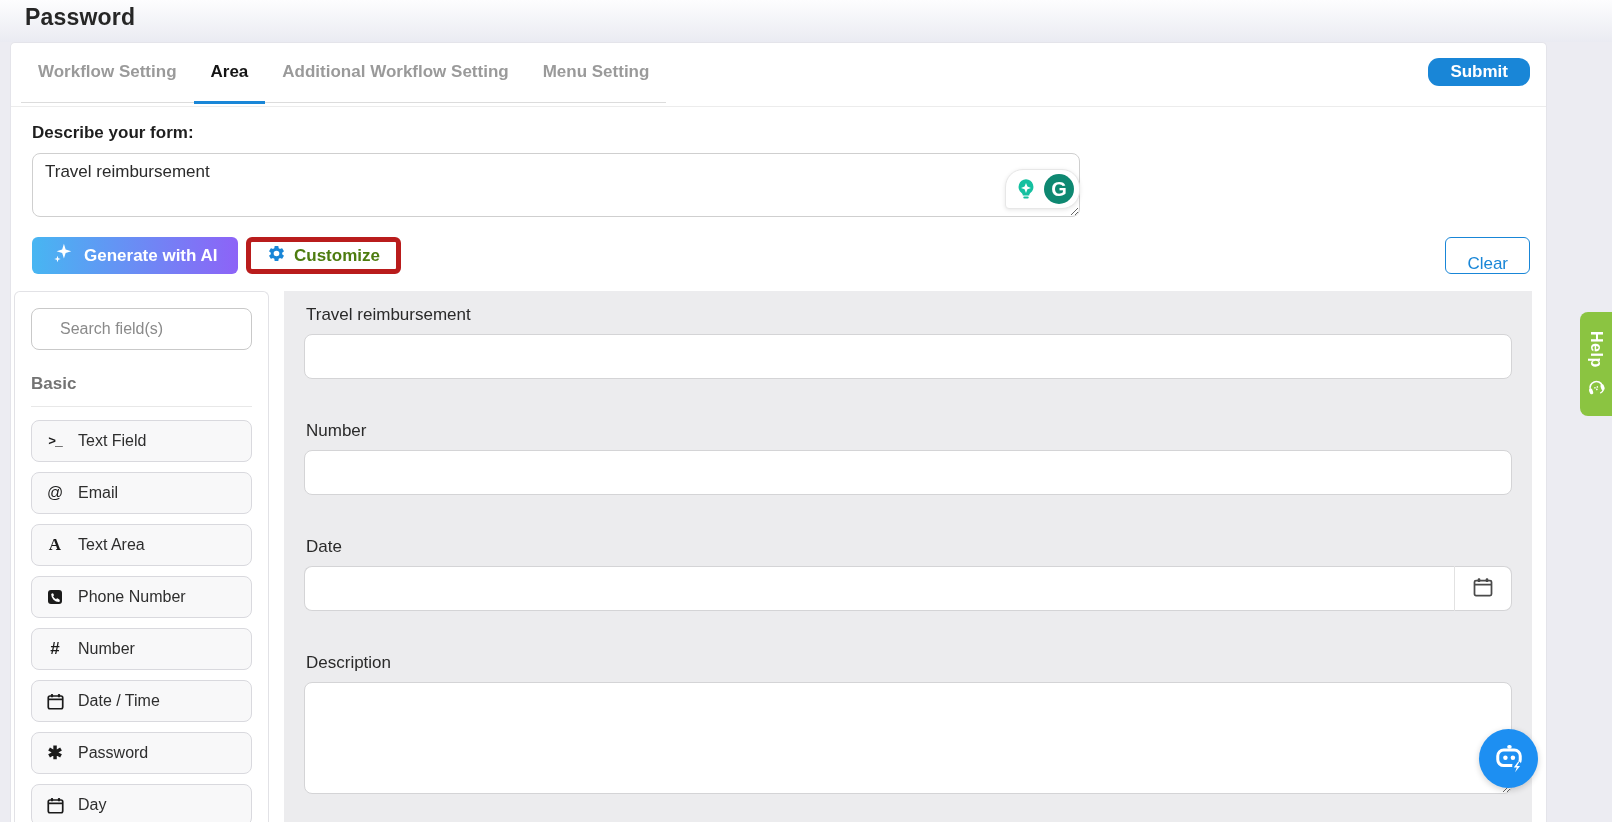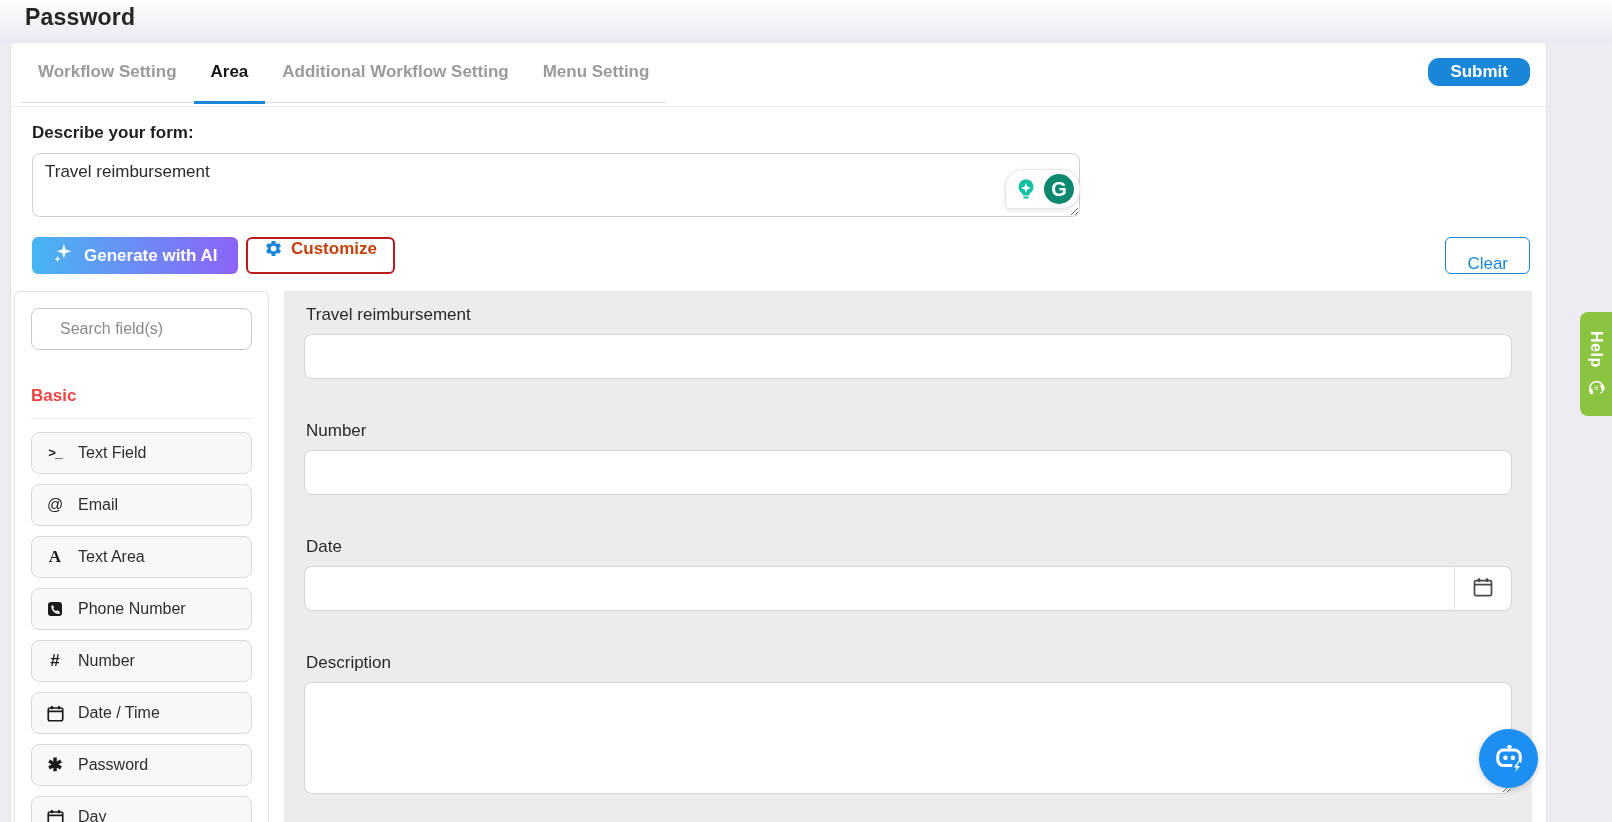--- a/index.html
+++ b/index.html
@@ -75,43 +75,43 @@
   
   .btn-generate {
     position: absolute; left: 21px; top: 194px; height: 37px; padding: 0 20px;
     background: linear-gradient(90deg, #47b6f2, #8d63f7);
     color: #fff; font-size: 17px; font-weight: 700;
     border: none; border-radius: 6px; cursor: pointer;
     display: flex; align-items: center; gap: 10px;
   }
   .btn-customize {
     position: absolute; left: 235px; top: 194px; height: 37px; padding: 0 16px;
-    background: #fff; color: #c2410c; font-size: 17px; font-weight: 700;
-    border: 2px solid #b91c1c; border-radius: 6px; cursor: pointer;
-    display: flex; gap: 8px;
+    background: #fff; color: #4d7c0f; font-size: 17px; font-weight: 700;
+    border: 5px solid #b91c1c; border-radius: 6px; cursor: pointer;
+    display: flex; align-items: center; gap: 8px;
   }
   .btn-clear {
     position: absolute; right: 16px; top: 194px; height: 37px; padding: 16px 21px;
     background: #fff; color: #1986d7; font-size: 17px;
     border: 1px solid #1986d7; border-radius: 6px; cursor: pointer;
   }
 
   
   .palette {
     position: absolute; left: 3px; top: 248px; width: 255px; height: 532px;
     background: #fff; border: 1px solid #e2e2e6; border-bottom: none;
     border-radius: 6px 6px 0 0; padding: 16px; overflow: hidden;
   }
   .palette-search {
     width: 100%; height: 42px; border: 1px solid #c9c9c9; border-radius: 8px;
     padding: 0 28px; font-family: "Liberation Sans", sans-serif; font-size: 16px;
     color: #444; outline: none;
   }
   .palette-search::placeholder { color: #8a8a8a; }
-  .palette-section { margin-top: 36px; font-size: 17px; font-weight: 700; color: #ef4444; }
+  .palette-section { margin-top: 24px; font-size: 17px; font-weight: 700; color: #737373; }
   .palette hr { border: none; border-top: 1px solid #e8e8e8; margin: 12px 0 13px; }
   .palette-item {
     height: 42px; margin-bottom: 10px; padding: 0 13px;
     background: #f8f8f9; border: 1px solid #d9d9de; border-radius: 8px;
     display: flex; align-items: center; gap: 13px;
     font-size: 16px; color: #2e2e2e; cursor: grab;
   }
   .pi-icon { width: 20px; display: flex; align-items: center; justify-content: center; color: #1b1b1b; flex: none; }
   .pi-icon.mono { font-family: "Liberation Mono", monospace; font-weight: 700; font-size: 13px; letter-spacing: -1px; }
   .pi-icon.serif { font-family: "Liberation Serif", serif; font-weight: 700; font-size: 17px; }

